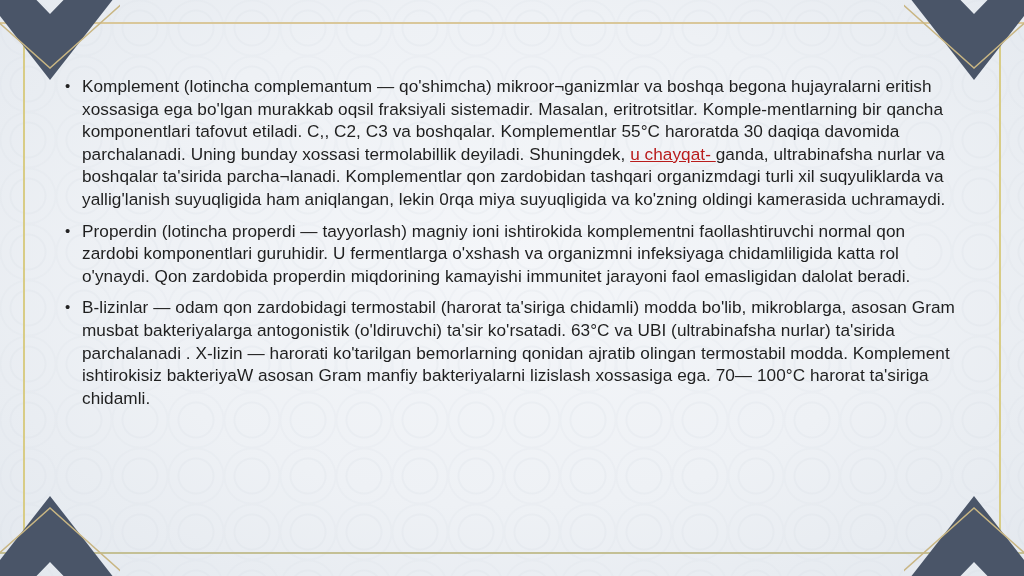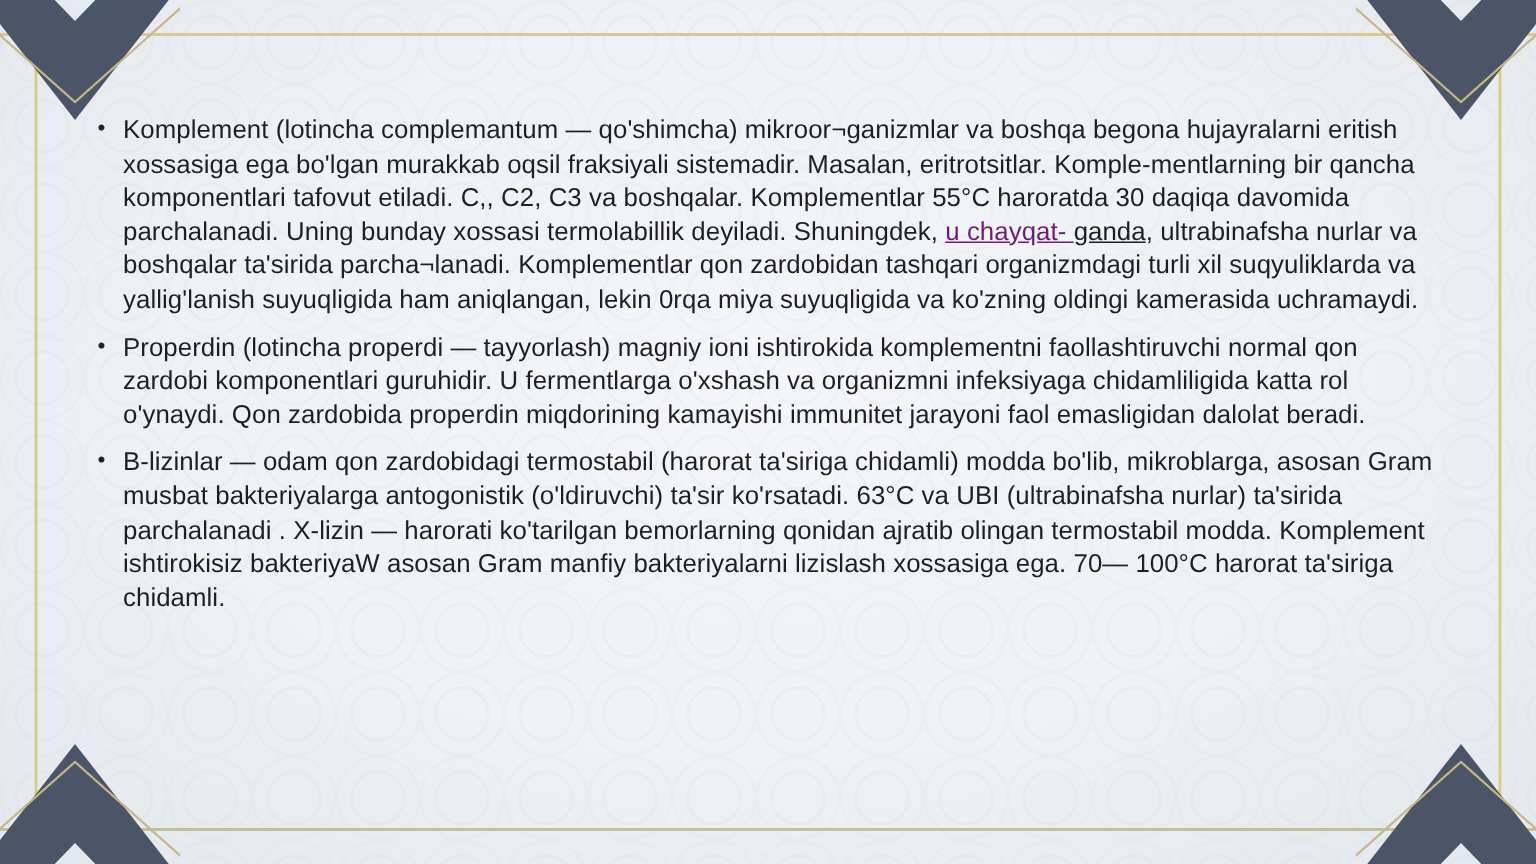--- a/index.html
+++ b/index.html
@@ -67,25 +67,24 @@
       letter-spacing: 0.05px;
     }
     .bullet-dot {
       position: absolute;
       left: 3px;
       top: 0;
       font-size: 15px;
       color: #222;
     }
     .link-text {
-      color: #701a75;
+      color: #b91c1c;
       text-decoration: underline;
     }
     .underlined {
-      text-decoration: underline;
     }
   </style>
 </head>
 <body>
 
 <div class="slide">
   <div class="pattern"></div>
 
   <div class="frame-line frame-top"></div>
   <div class="frame-line frame-bottom"></div>

